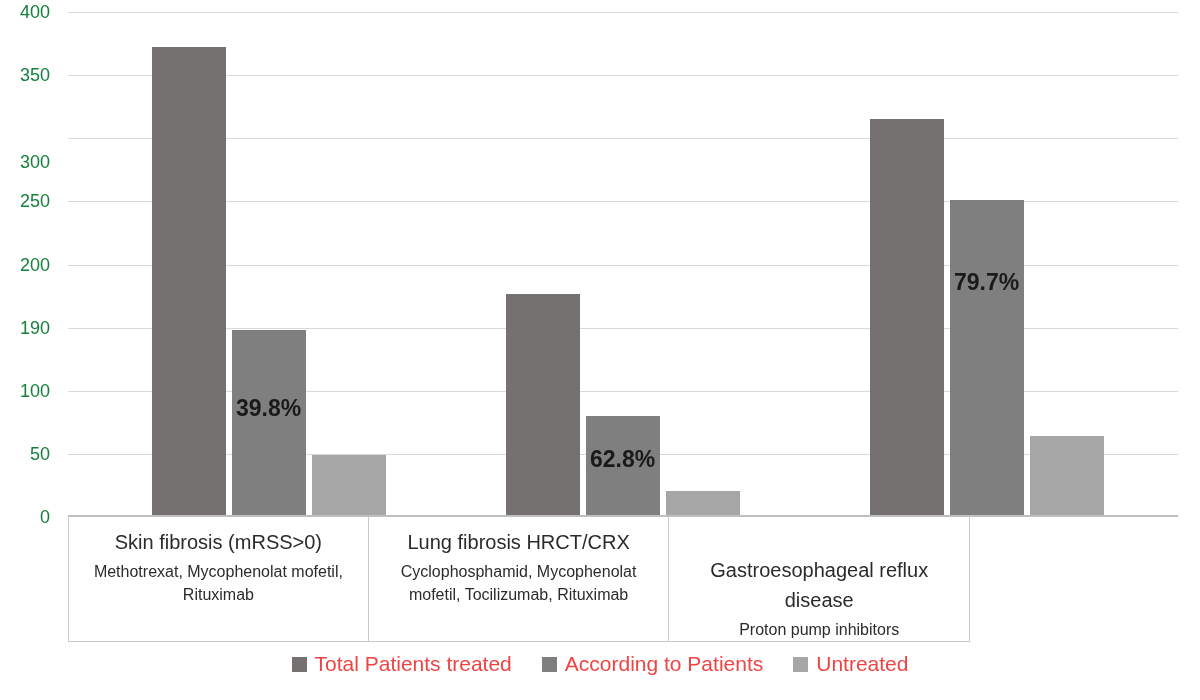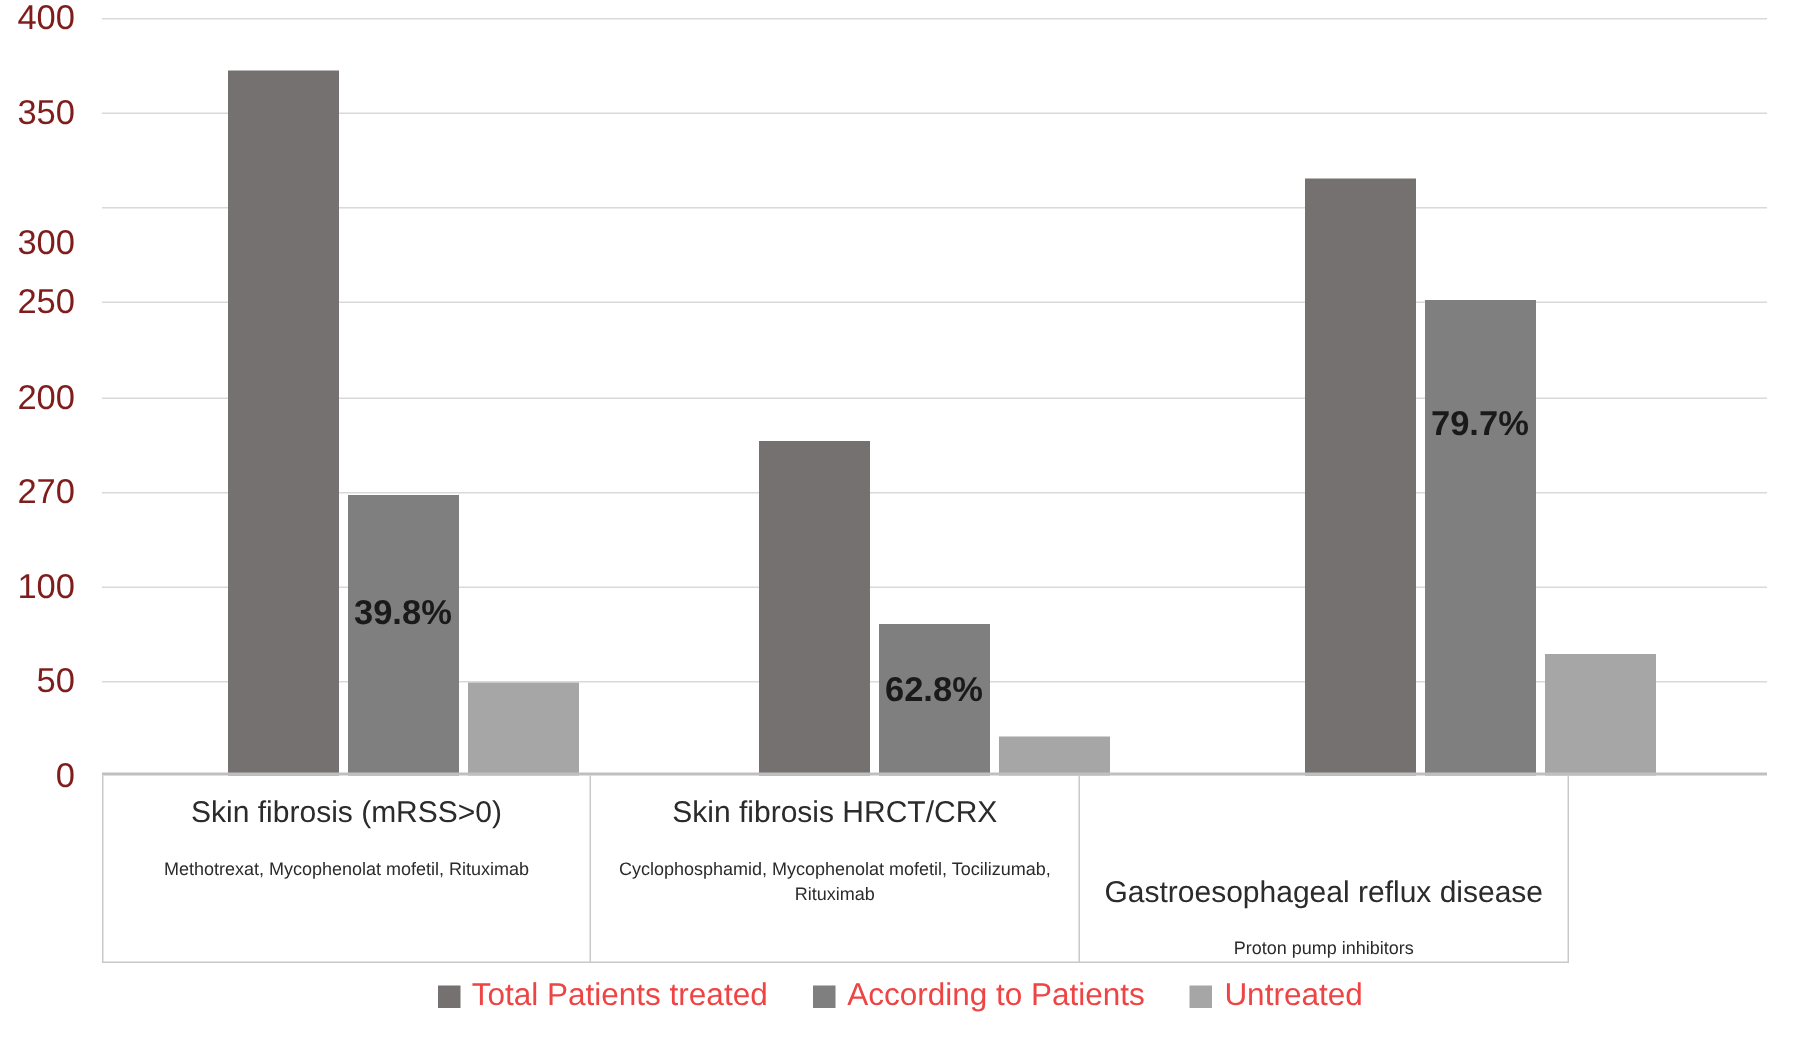--- a/index.html
+++ b/index.html
@@ -53,22 +53,22 @@
     position: absolute;
     left: 0;
     top: 12px;
     width: 60px;
     height: 505px;
   }
   .y-label {
     position: absolute;
     right: 10px;
     transform: translateY(-50%);
-    font-size: 23px;
-    color: #7f1d1d;
+    font-size: 18px;
+    color: #15803d;
     white-space: nowrap;
   }
 
   
   .groups {
     position: absolute;
     inset: 0;
   }
   .group {
     position: absolute;
@@ -92,21 +92,21 @@
     font-weight: bold;
     color: #1a1a1a;
     white-space: nowrap;
   }
 
   
   .cat-row {
     position: absolute;
     left: 68px;
     top: 517px;
-    width: 978px;
+    width: 902px;
     height: 125px;
     display: flex;
   }
   .cat-cell {
     box-sizing: border-box;
     border-left: 1px solid #c9c9c9;
     border-right: 1px solid #c9c9c9;
     border-bottom: 1px solid #c9c9c9;
     display: flex;
     flex-direction: column;
@@ -118,24 +118,24 @@
   .cat-cell + .cat-cell {
     border-left: none;
   }
   .cat-name {
     font-size: 20px;
     color: #2b2b2b;
     line-height: 1.5;
     padding: 0 6px;
   }
   .cat-drugs {
-    font-size: 12px;
+    font-size: 16px;
     color: #2b2b2b;
     line-height: 1.45;
-    margin-top: 14px;
+    margin-top: 3px;
     padding: 0 8px;
   }
 
   
   .legend {
     position: absolute;
     left: 0;
     right: 0;
     top: 652px;
     display: flex;
@@ -161,21 +161,21 @@
 </style>
 </head>
 <body>
 
 <div id="chart-root">
 
   <div class="y-labels">
       <div class="y-label" style="top: 505px;">0</div>
       <div class="y-label" style="top: 441.875px;">50</div>
       <div class="y-label" style="top: 378.75px;">100</div>
-      <div class="y-label" style="top: 315.625px;">270</div>
+      <div class="y-label" style="top: 315.625px;">190</div>
       <div class="y-label" style="top: 252.5px;">200</div>
       <div class="y-label" style="top: 189.375px;">250</div>
       <div class="y-label" style="top: 126.25px; margin-top: 24px;">300</div>
       <div class="y-label" style="top: 63.125px;">350</div>
       <div class="y-label" style="top: 0px;">400</div>
     </div>
 
   <div class="plot-area">
     <div class="gridlines">
         <div class="gridline" style="top: 441.875px;"></div>
@@ -215,21 +215,21 @@
       </div>
     <div class="axis-line-bottom"></div>
   </div>
 
   <div class="cat-row">
       <div class="cat-cell" style="width: 370px;">
         <div class="cat-name">Skin fibrosis (mRSS&gt;0)</div>
         <div class="cat-drugs">Methotrexat, Mycophenolat mofetil, Rituximab</div>
       </div>
       <div class="cat-cell" style="width: 370px;">
-        <div class="cat-name">Skin fibrosis HRCT/CRX</div>
+        <div class="cat-name">Lung fibrosis HRCT/CRX</div>
         <div class="cat-drugs">Cyclophosphamid, Mycophenolat mofetil, Tocilizumab, Rituximab</div>
       </div>
       <div class="cat-cell" style="width: 370px; justify-content: flex-end;">
         <div class="cat-name">Gastroesophageal reflux disease</div>
         <div class="cat-drugs">Proton pump inhibitors</div>
       </div>
     </div>
 
   <div class="legend">
       <div class="legend-item">

